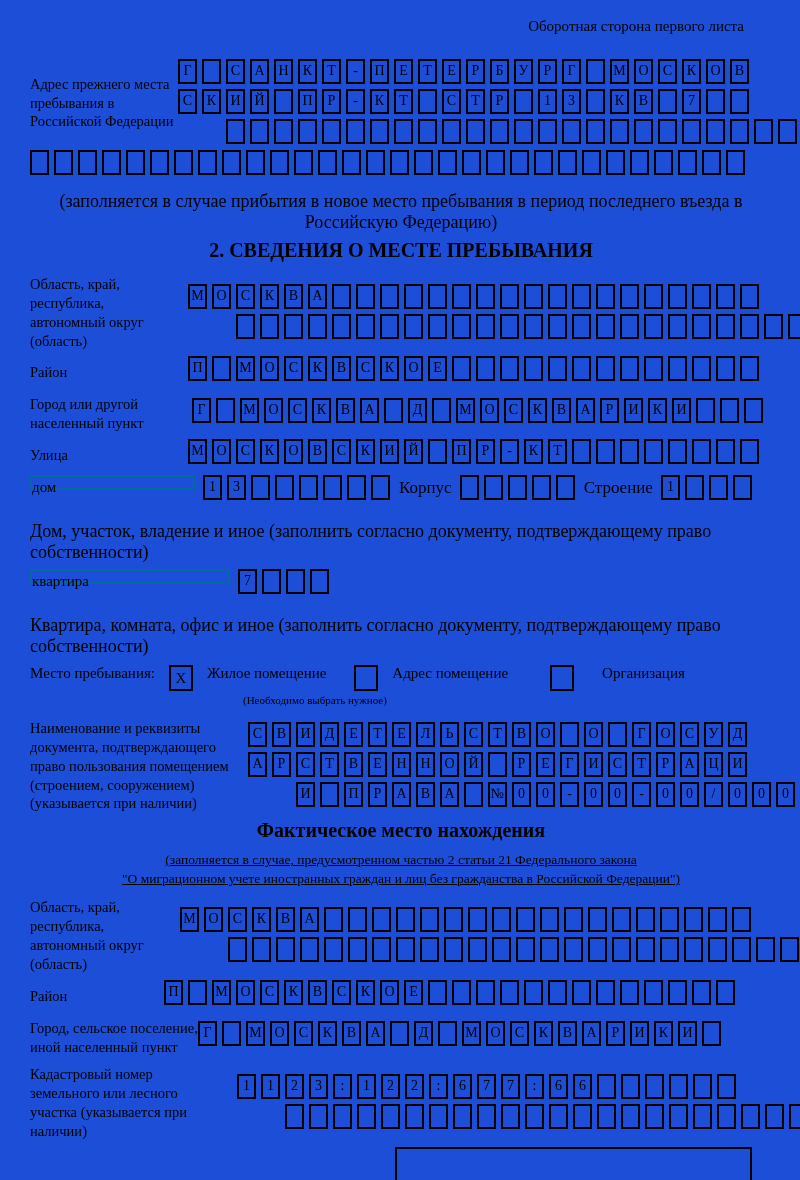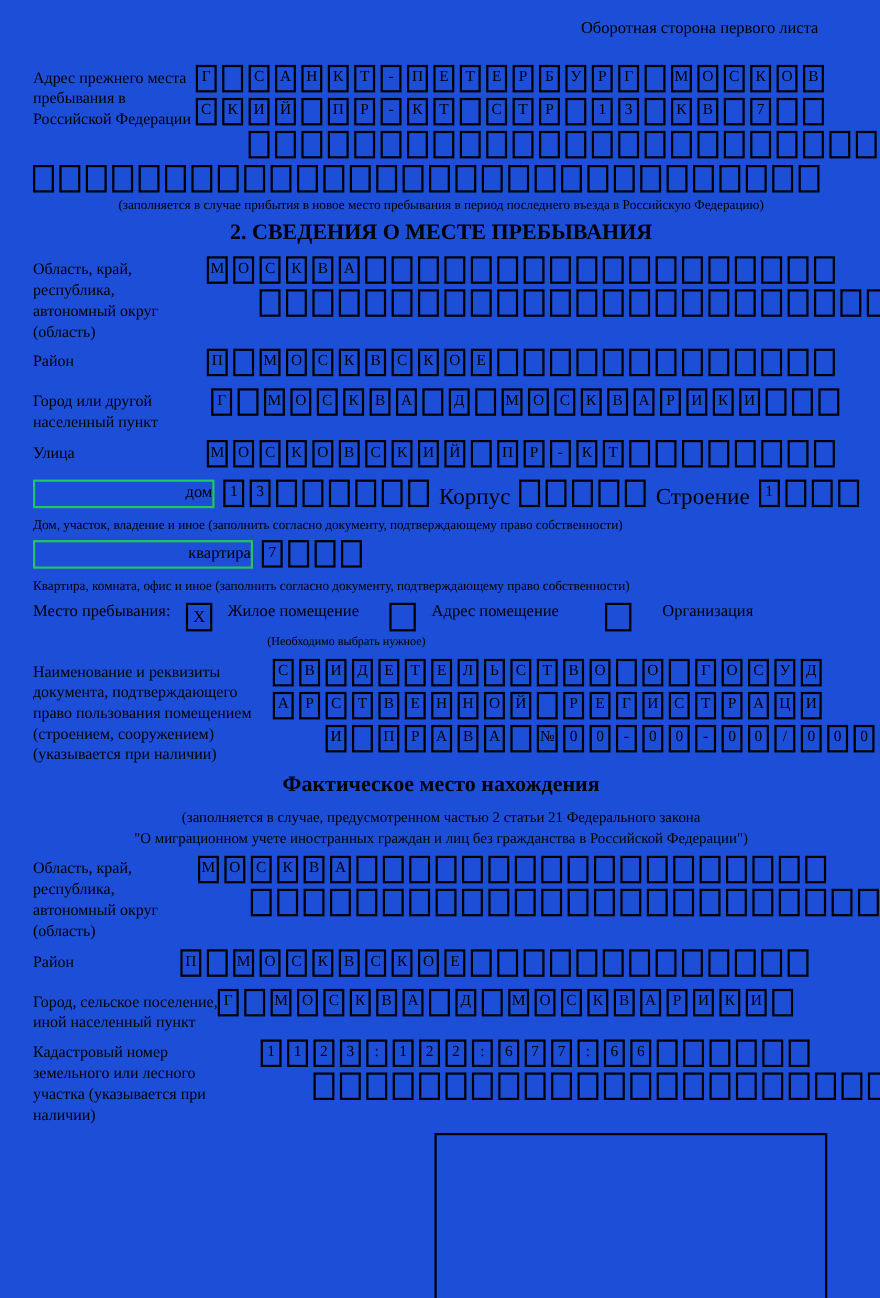--- a/index.html
+++ b/index.html
@@ -1,50 +1,50 @@
 <!DOCTYPE html>
 <html><head>
 <meta charset="utf-8">
 <style>
   html,body{margin:0;padding:0;background:#ffffff;}
   body{width:800px;height:1180px;font-family:"Liberation Serif", serif;color:#000;}
   .page{position:relative;box-sizing:border-box;width:800px;height:1180px;padding:18px 28px 0 30px;overflow:hidden;background:#1d4ed8;}
 
   .hdr-note{text-align:right;font-size:15px;margin-right:28px;margin-bottom:24px;}
 
-  .field{display:flex;align-items:flex-start;margin-bottom:6px;}
+  .field{display:flex;align-items:center;margin-bottom:6px;}
   .flabel{flex:0 0 auto;font-size:14.5px;line-height:1.3;padding-top:3px;}
   .w148{width:148px}.w124{width:124px}.w140{width:140px}.w152{width:152px}.w168{width:168px}.w218{width:218px}
 
   .cellrow{white-space:nowrap;height:25px;margin-bottom:5px;}
   .cellcol{flex:0 0 auto;}
   .cellcol .cellrow:last-child{margin-bottom:0;padding-left:48px;}
   .cell{box-sizing:border-box;display:inline-block;width:19px;height:25px;border:2px solid #000;
         margin-right:5px;font-size:14px;line-height:20px;text-align:center;vertical-align:top;overflow:hidden;}
   .fullrow{margin-bottom:2px;}
   .indent10{margin-left:10px}.indent39{margin-left:39px}.indent34{margin-left:34px}
 
-  .caption{font-size:12px;margin:4px 0 6px 0;}
+  .caption{font-size:18px;margin:16px 0 6px 0;}
   .center{text-align:center;}
   .heading{text-align:center;font-weight:bold;font-size:20px;margin:2px 0 10px 0;}
 
-  .widebox{box-sizing:border-box;border:2px solid #22c55e;height:26px;text-align:right;line-height:20px;
+  .widebox{box-sizing:border-box;border:2px solid #0369a1;height:15px;text-align:left;line-height:20px;
            font-size:15px;display:inline-block;vertical-align:top;margin-right:8px;}
   .wb165{width:165px}.wb200{width:200px}
   .house-row{white-space:nowrap;margin-bottom:3px;}
   .cellrow.inline{display:inline-block;vertical-align:top;}
-  .inline-label{display:inline-block;font-size:21px;padding:3px 8px 0 4px;vertical-align:top;}
+  .inline-label{display:inline-block;font-size:17px;padding:3px 8px 0 4px;vertical-align:top;}
 
   .stay-row{display:flex;align-items:flex-start;margin:8px 0 3px 0;font-size:15px;}
   .stay-row .gap{width:14px;flex:0 0 auto;}
   .checkbox{box-sizing:border-box;flex:0 0 auto;width:24px;height:26px;border:2px solid #000;
             text-align:center;line-height:22px;font-size:15px;}
   .stay-note{font-size:11px;margin:0 0 10px 213px;}
 
-  .sec2-cap{font-size:13.5px;text-align:center;margin-bottom:3px;}
+  .sec2-cap{font-size:13.5px;text-align:center;margin-bottom:3px;text-decoration:underline;}
   .stamp-box{box-sizing:border-box;width:357px;height:174px;border:2px solid #000;margin:6px 0 8px 365px;}
 </style>
 </head>
 <body>
 
 <div class="page">
 
   <div class="hdr-note">Оборотная сторона первого листа</div>
 
   <div class="field">

